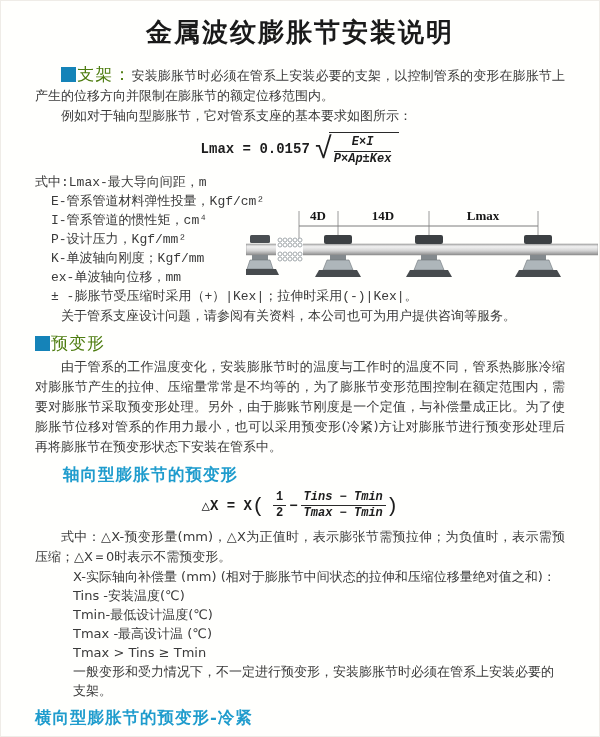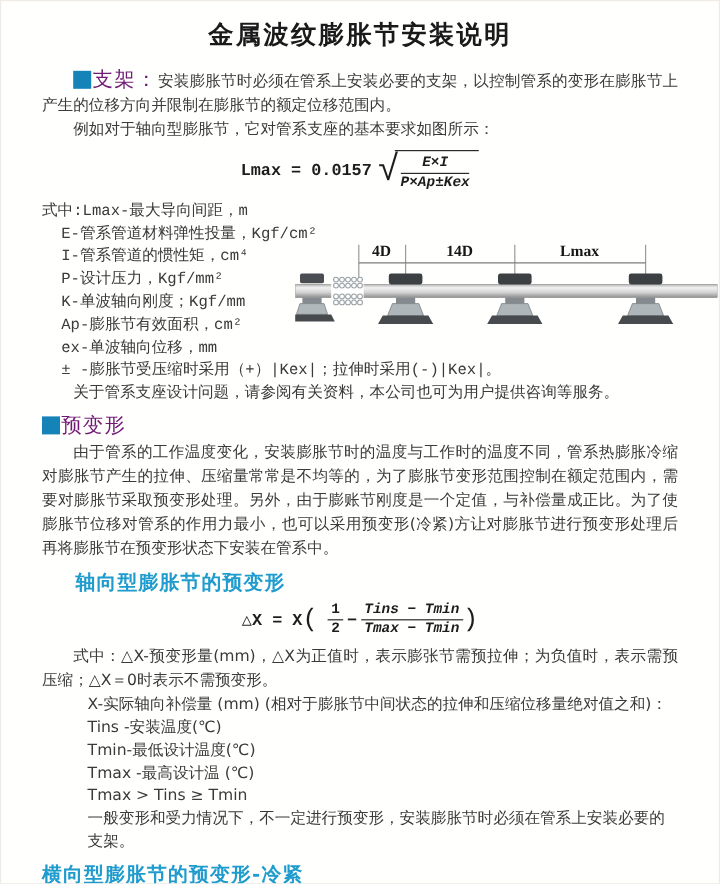--- a/index.html
+++ b/index.html
@@ -4,28 +4,28 @@
 <style>
   html,body{margin:0;padding:0;background:#fff;}
   .page{
     width:600px;height:737px;box-sizing:border-box;
     padding:8px 34px 0 34px;
     background:#fffffd;border:1px solid #efece7;
     font-family:"DejaVu Sans","Liberation Sans",sans-serif;
     color:#3a3a3a;overflow:hidden;position:relative;
   }
   .title{
-    text-align:center;font-size:21px;font-weight:bold;color:#1a1a1a;
+    text-align:center;font-size:26px;font-weight:bold;color:#1a1a1a;
     letter-spacing:2px;margin:6px 0 14px 0;
   }
   .para{font-size:13px;line-height:20px;margin:0;text-align:justify;}
   .indent{text-indent:2em;}
   .sec-row{margin:6px 0 2px 0;line-height:22px;}
   .blue-sq{display:inline-block;width:15px;height:15px;background:#1583b8;vertical-align:-2px;margin-right:1px;}
-  .sec-title{color:#701a75;font-size:17px;letter-spacing:1px;}
+  .sec-title{color:#4d7c0f;font-size:17px;letter-spacing:1px;}
   .intro-head{text-indent:2em;}
   .sub-head{
     color:#1f9ccd;font-size:16.5px;font-weight:bold;letter-spacing:1px;
     margin:8px 0 4px 28px;line-height:20px;
   }
   
   .formula{
     text-align:center;font-family:Liberation Mono, monospace;
     font-weight:bold;font-size:14px;color:#1d1d1d;margin:6px 0;
   }
@@ -66,21 +66,20 @@
       </span>
   </div>
 
   <div class="defs-wrap">
     <div class="defs">
       <div class="def-line">式中:Lmax-最大导向间距，m</div>
       <div class="def-line">E-管系管道材料弹性投量，Kgf/cm²</div>
       <div class="def-line">I-管系管道的惯性矩，cm⁴</div>
       <div class="def-line">P-设计压力，Kgf/mm²</div>
       <div class="def-line">K-单波轴向刚度；Kgf/mm</div>
-      <div class="def-line">Ap-膨胀节有效面积，cm²</div>
       <div class="def-line">ex-单波轴向位移，mm</div>
       <div class="def-line">± -膨胀节受压缩时采用（+）|Kex|；拉伸时采用(-)|Kex|。</div>
     </div>
 
     <svg class="diagram" width="352" height="92" viewBox="0 0 352 92" aria-hidden="true">
       <defs>
         <linearGradient id="pg" x1="0" y1="0" x2="0" y2="1">
           <stop offset="0" stop-color="#b4b4b4"></stop>
           <stop offset="0.25" stop-color="#f1f1f1"></stop>
           <stop offset="0.6" stop-color="#d4d4d4"></stop>

